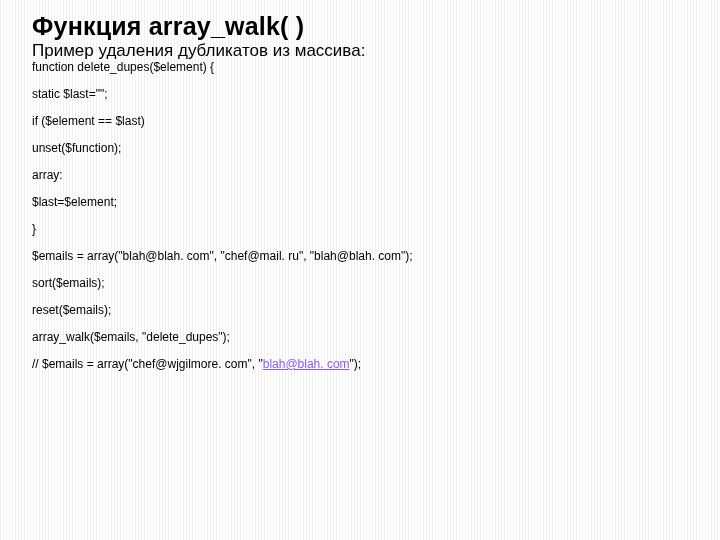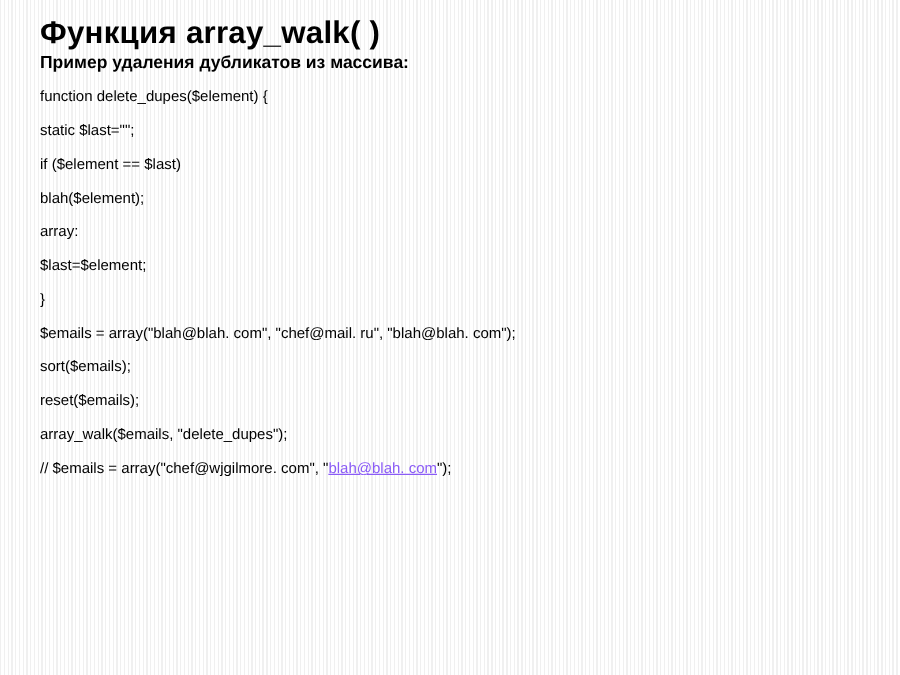--- a/index.html
+++ b/index.html
@@ -16,23 +16,22 @@
       font-family: Arial, Helvetica, sans-serif;
       color: #000;
       padding: 12px 28px 12px 32px;
     }
     .title {
       font-size: 25px;
       font-weight: bold;
       letter-spacing: 0.2px;
     }
     .subtitle {
-      font-size: 14px;
-      font-weight: bold;
-      margin-bottom: 14px;
+      font-size: 17px;
+      font-weight: normal;
     }
     .codeline {
       font-size: 12px;
       line-height: 1.0;
       margin-bottom: 15px;
       font-family: Arial, Helvetica, sans-serif;
     }
     .link {
       color: #8b5cf6;
       text-decoration: underline;
@@ -40,21 +39,21 @@
   </style>
 </head>
 <body>
 
 <div class="title">Функция array_walk( )</div>
 <div class="subtitle">Пример удаления дубликатов из массива:</div>
 
 <div class="codeline">function delete_dupes($element) {</div>
 <div class="codeline">static $last="";</div>
 <div class="codeline">if ($element == $last)</div>
-<div class="codeline">blah($element);</div>
+<div class="codeline">unset($function);</div>
 <div class="codeline">array:</div>
 <div class="codeline">$last=$element;</div>
 <div class="codeline">}</div>
 <div class="codeline">$emails = array("blah@blah. com", "chef@mail. ru", "blah@blah. com");</div>
 <div class="codeline">sort($emails);</div>
 <div class="codeline">reset($emails);</div>
 <div class="codeline">array_walk($emails, "delete_dupes");</div>
 <div class="codeline">
   <span>// $emails = array("chef@wjgilmore. com", "</span><span class="link">blah@blah. com</span><span>");</span>
 </div>

